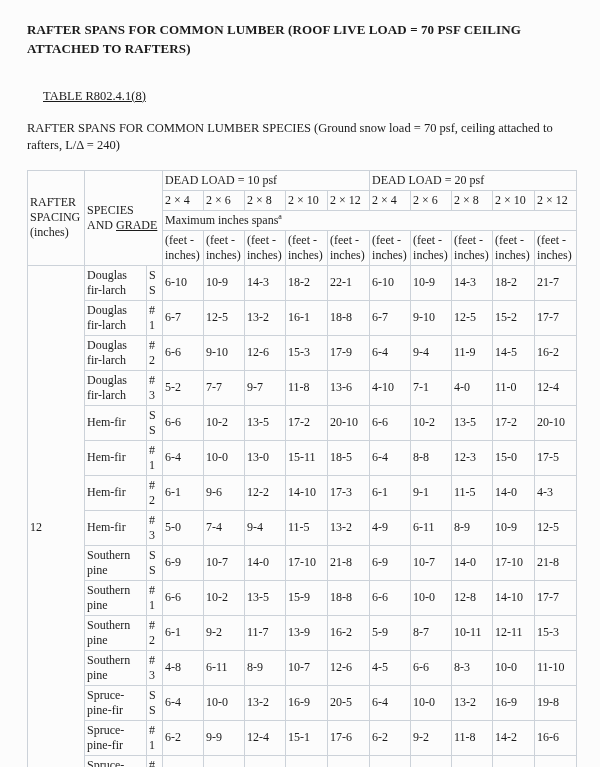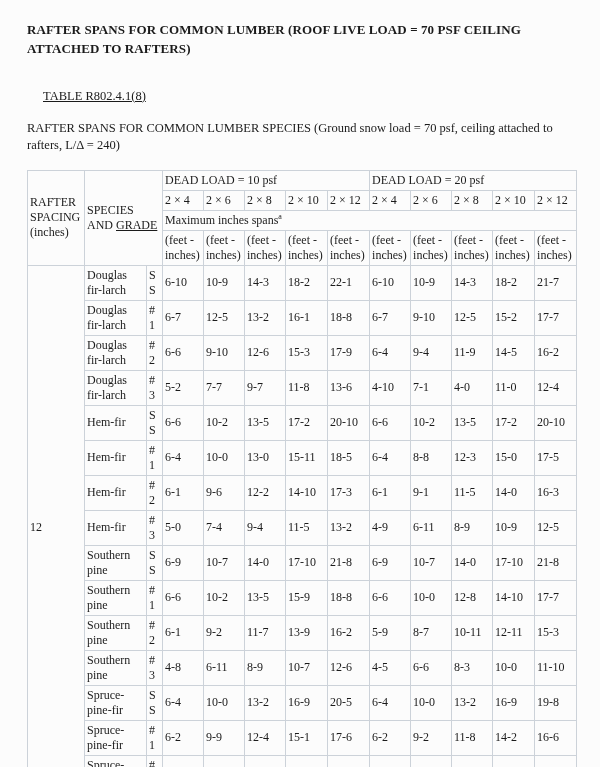--- a/index.html
+++ b/index.html
@@ -222,21 +222,21 @@
           <td class="grade-cell">#2</td>
           <td class="value-cell">6-1</td>
           <td class="value-cell">9-6</td>
           <td class="value-cell">12-2</td>
           <td class="value-cell">14-10</td>
           <td class="value-cell">17-3</td>
           <td class="value-cell">6-1</td>
           <td class="value-cell">9-1</td>
           <td class="value-cell">11-5</td>
           <td class="value-cell">14-0</td>
-          <td class="value-cell">16-3</td>
+          <td class="value-cell">4-3</td>
         </tr>
         <tr>
           <td class="species-cell">Hem-fir</td>
           <td class="grade-cell">#3</td>
           <td class="value-cell">5-0</td>
           <td class="value-cell">7-4</td>
           <td class="value-cell">9-4</td>
           <td class="value-cell">11-5</td>
           <td class="value-cell">13-2</td>
           <td class="value-cell">4-9</td>

